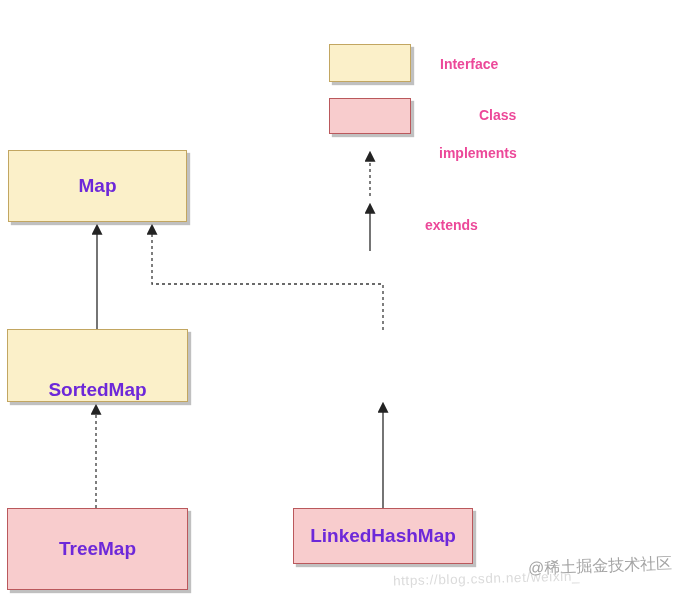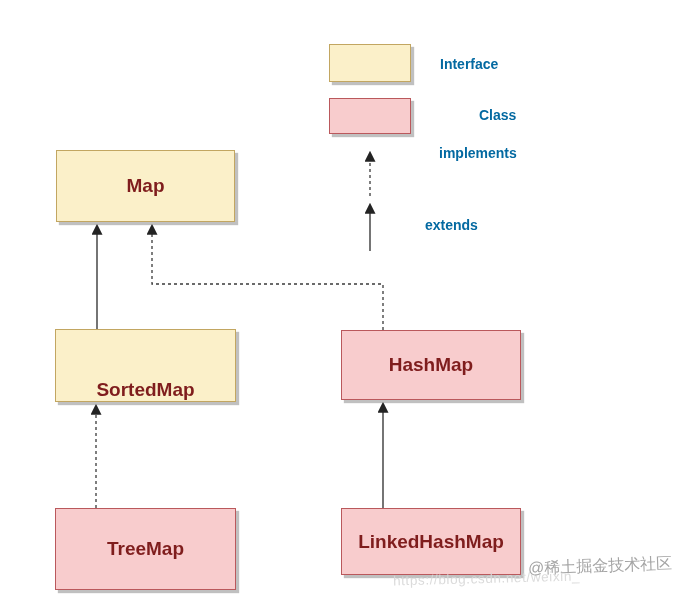--- a/index.html
+++ b/index.html
@@ -9,40 +9,39 @@
     background:#ffffff;
     font-family:"Liberation Sans", sans-serif;
     overflow:hidden;
   }
   .edges{position:absolute;left:0;top:0;width:679px;height:599px;}
   .edge-solid{fill:none;stroke:var(--edge-color,#3a3a3a);stroke-width:1.4;}
   .edge-dashed{fill:none;stroke:var(--edge-color,#3a3a3a);stroke-width:1.3;stroke-dasharray:3 3;}
   .node{
     position:absolute;
     display:flex;align-items:center;justify-content:center;
-    font-weight:bold;font-size:19px;color:#7f1d1d;
+    font-weight:bold;font-size:19px;color:#6d28d9;
     box-shadow:3px 3px 1px rgba(140,140,140,0.55);
     box-sizing:border-box;
-    margin-left:48px;
   }
   .node.interface{background:var(--interface-fill,#FBF0C9);border:1px solid var(--interface-border,#C2A661);}
   .node.class{background:var(--class-fill,#F8CCCD);border:1px solid var(--class-border,#BA585C);}
   #node-map{left:8px;top:150px;width:179px;height:72px;}
   #node-sortedmap{left:7px;top:329px;width:181px;height:73px;align-items:flex-end;}
   #node-hashmap{left:293px;top:330px;width:180px;height:70px;}
   #node-treemap{left:7px;top:508px;width:181px;height:82px;}
-  #node-linkedhashmap{left:293px;top:508px;width:180px;height:67px;}
+  #node-linkedhashmap{left:293px;top:508px;width:180px;height:56px;}
   .swatch{
     position:absolute;box-sizing:border-box;
     box-shadow:3px 3px 1px rgba(140,140,140,0.55);
   }
   #swatch-interface{left:329px;top:44px;width:82px;height:38px;background:var(--interface-fill,#FBF0C9);border:1px solid var(--interface-border,#C2A661);}
   #swatch-class{left:329px;top:98px;width:82px;height:36px;background:var(--class-fill,#F8CCCD);border:1px solid var(--class-border,#BA585C);}
   .legend-label{
-    position:absolute;font-weight:bold;font-size:14px;color:#0369a1;white-space:nowrap;
+    position:absolute;font-weight:bold;font-size:14px;color:#ec4899;white-space:nowrap;
   }
   #legend-interface-label{left:440px;top:56px;}
   #legend-class-label{left:440px;top:107px;margin-left:39px;}
   #legend-implements-label{left:439px;top:145px;}
   #legend-extends-label{left:425px;top:217px;}
   .watermark-url{
     position:absolute;left:393px;top:571px;
     font-size:13.5px;color:#d8d8d8;opacity:0.92;
     letter-spacing:0.6px;white-space:nowrap;
     transform:rotate(-1.5deg);z-index:5;
@@ -83,23 +82,20 @@
   <div class="legend-label" id="legend-class-label">Class</div>
   <div class="legend-label" id="legend-implements-label">implements</div>
   <div class="legend-label" id="legend-extends-label">extends</div>
 
   <div class="node interface" id="node-map">
     <span>Map</span>
   </div>
   <div class="node interface" id="node-sortedmap">
     <span>SortedMap</span>
   </div>
-  <div class="node class" id="node-hashmap">
-    <span>HashMap</span>
-  </div>
   <div class="node class" id="node-treemap">
     <span>TreeMap</span>
   </div>
   <div class="node class" id="node-linkedhashmap">
     <span>LinkedHashMap</span>
   </div>
 
   <div class="watermark-url">https://blog.csdn.net/weixin_</div>
   <div class="watermark-community">@稀土掘金技术社区</div>
 

